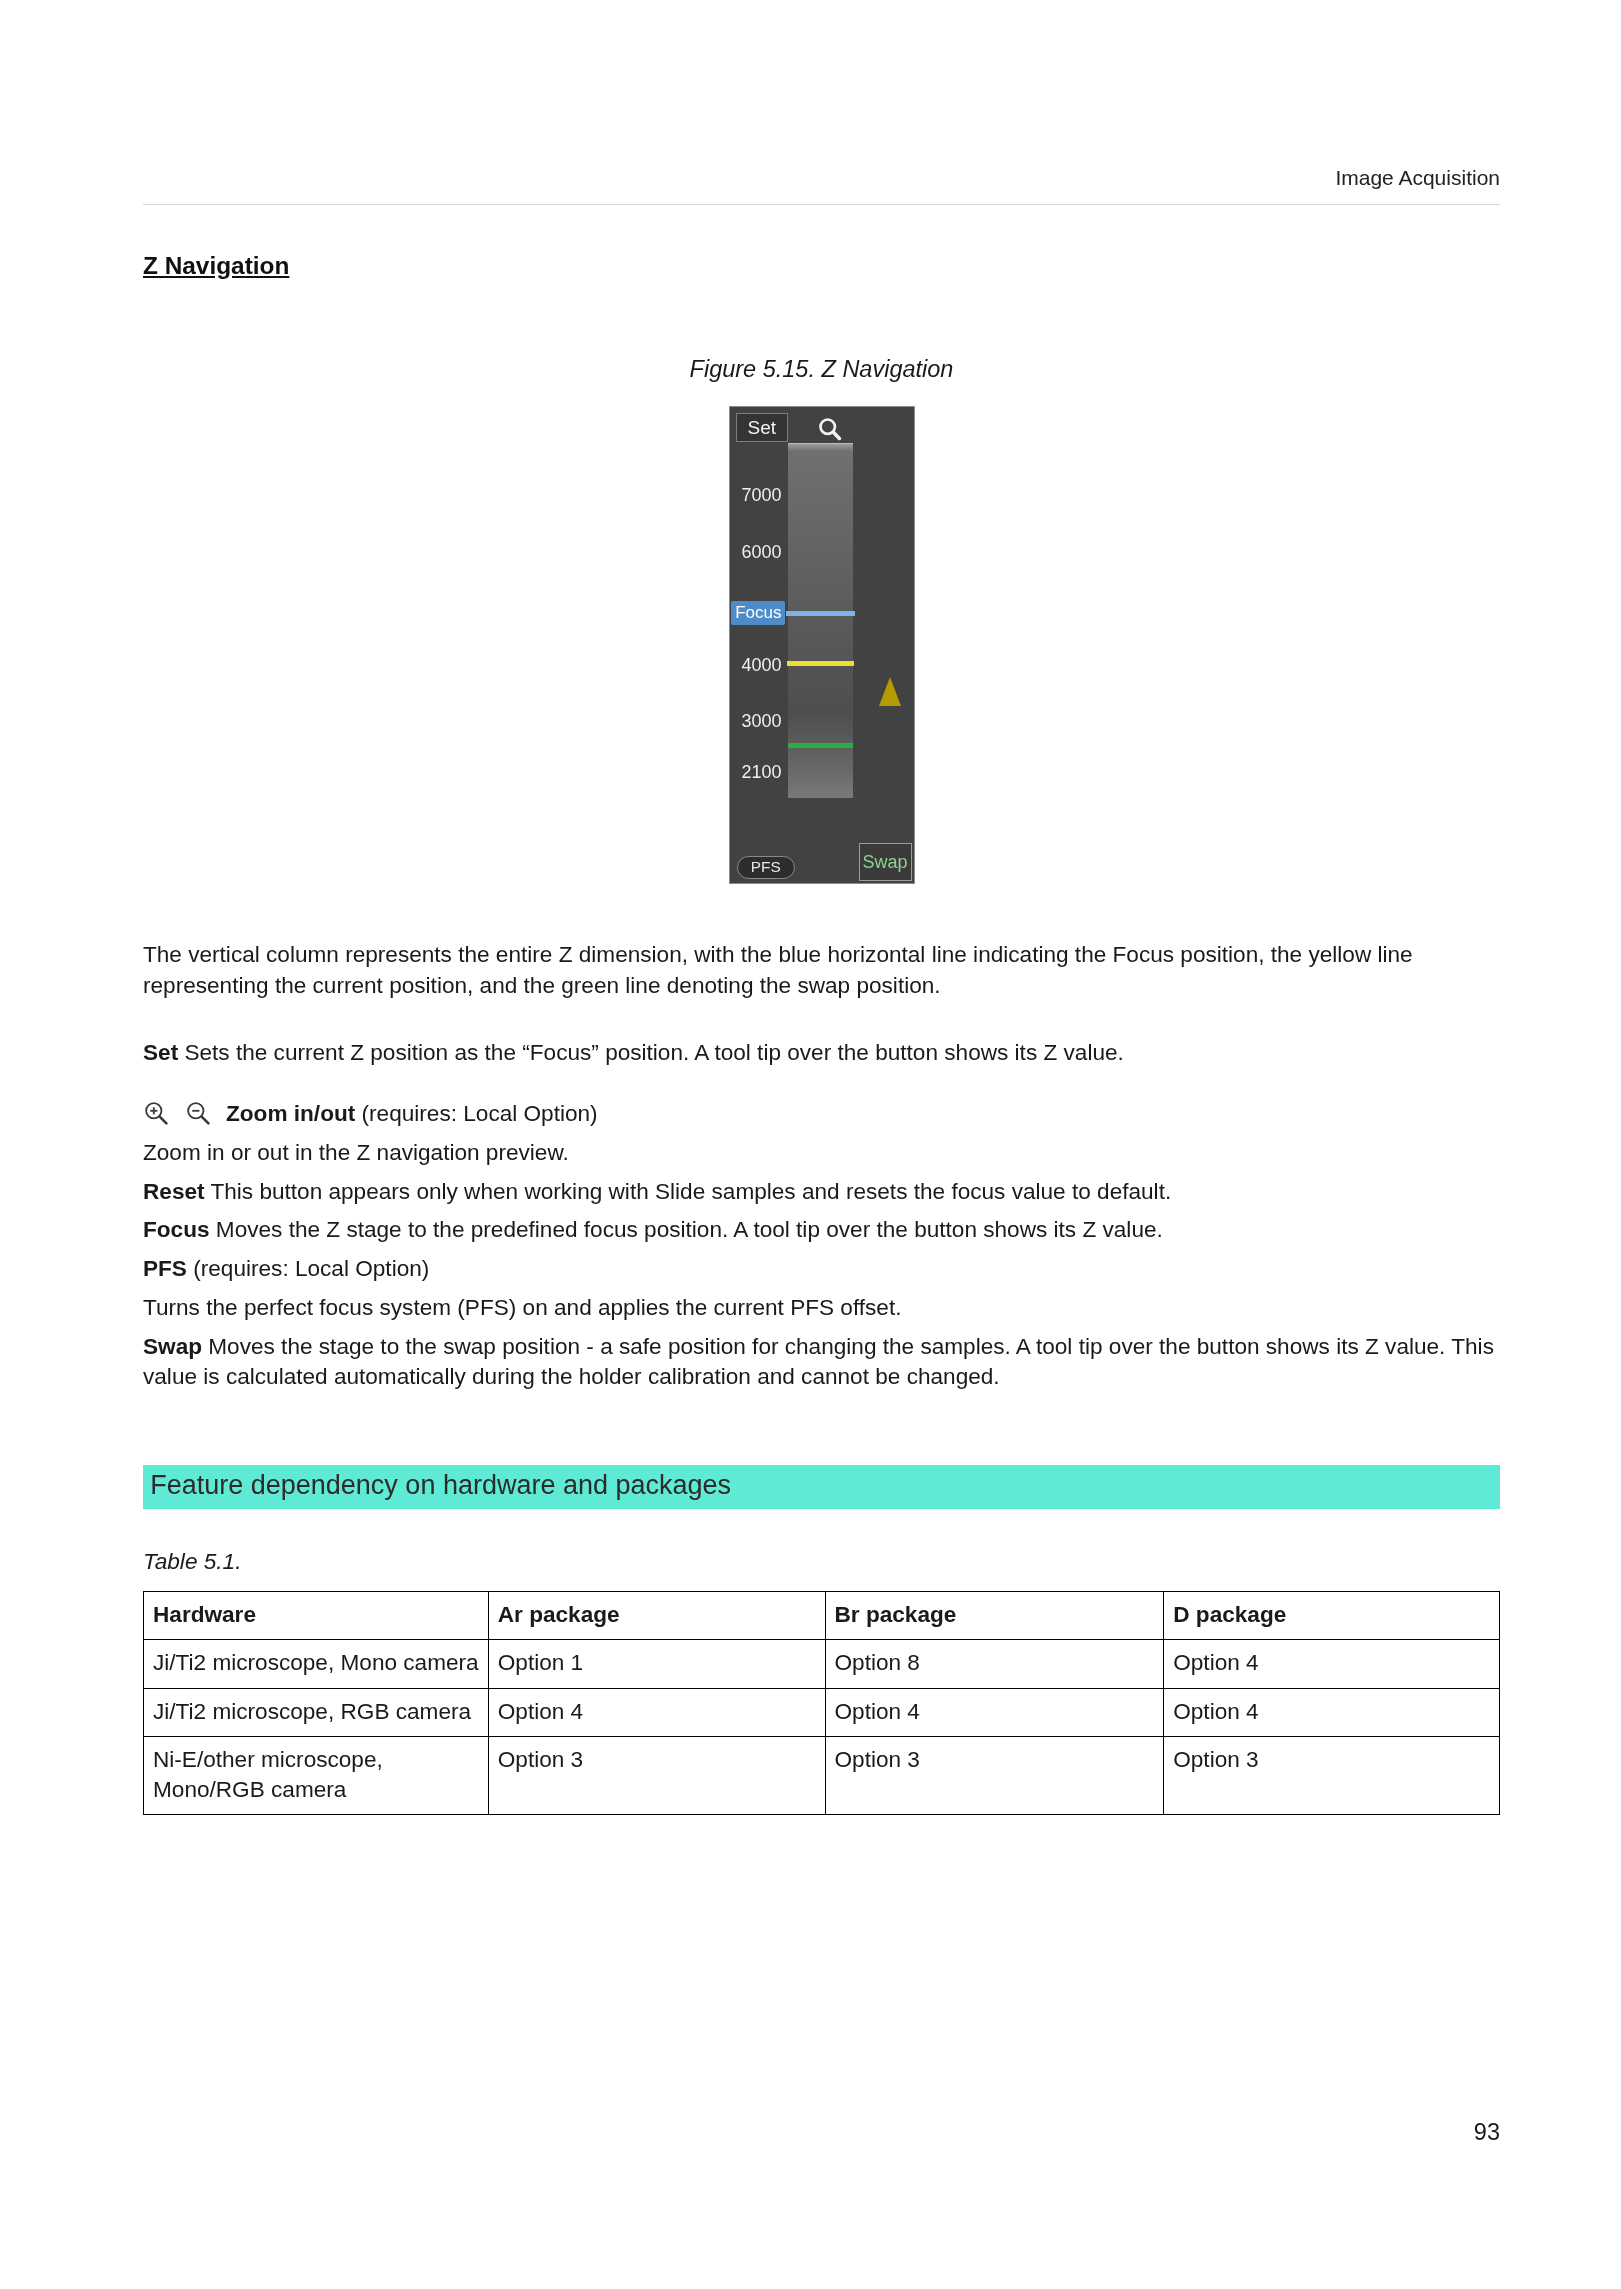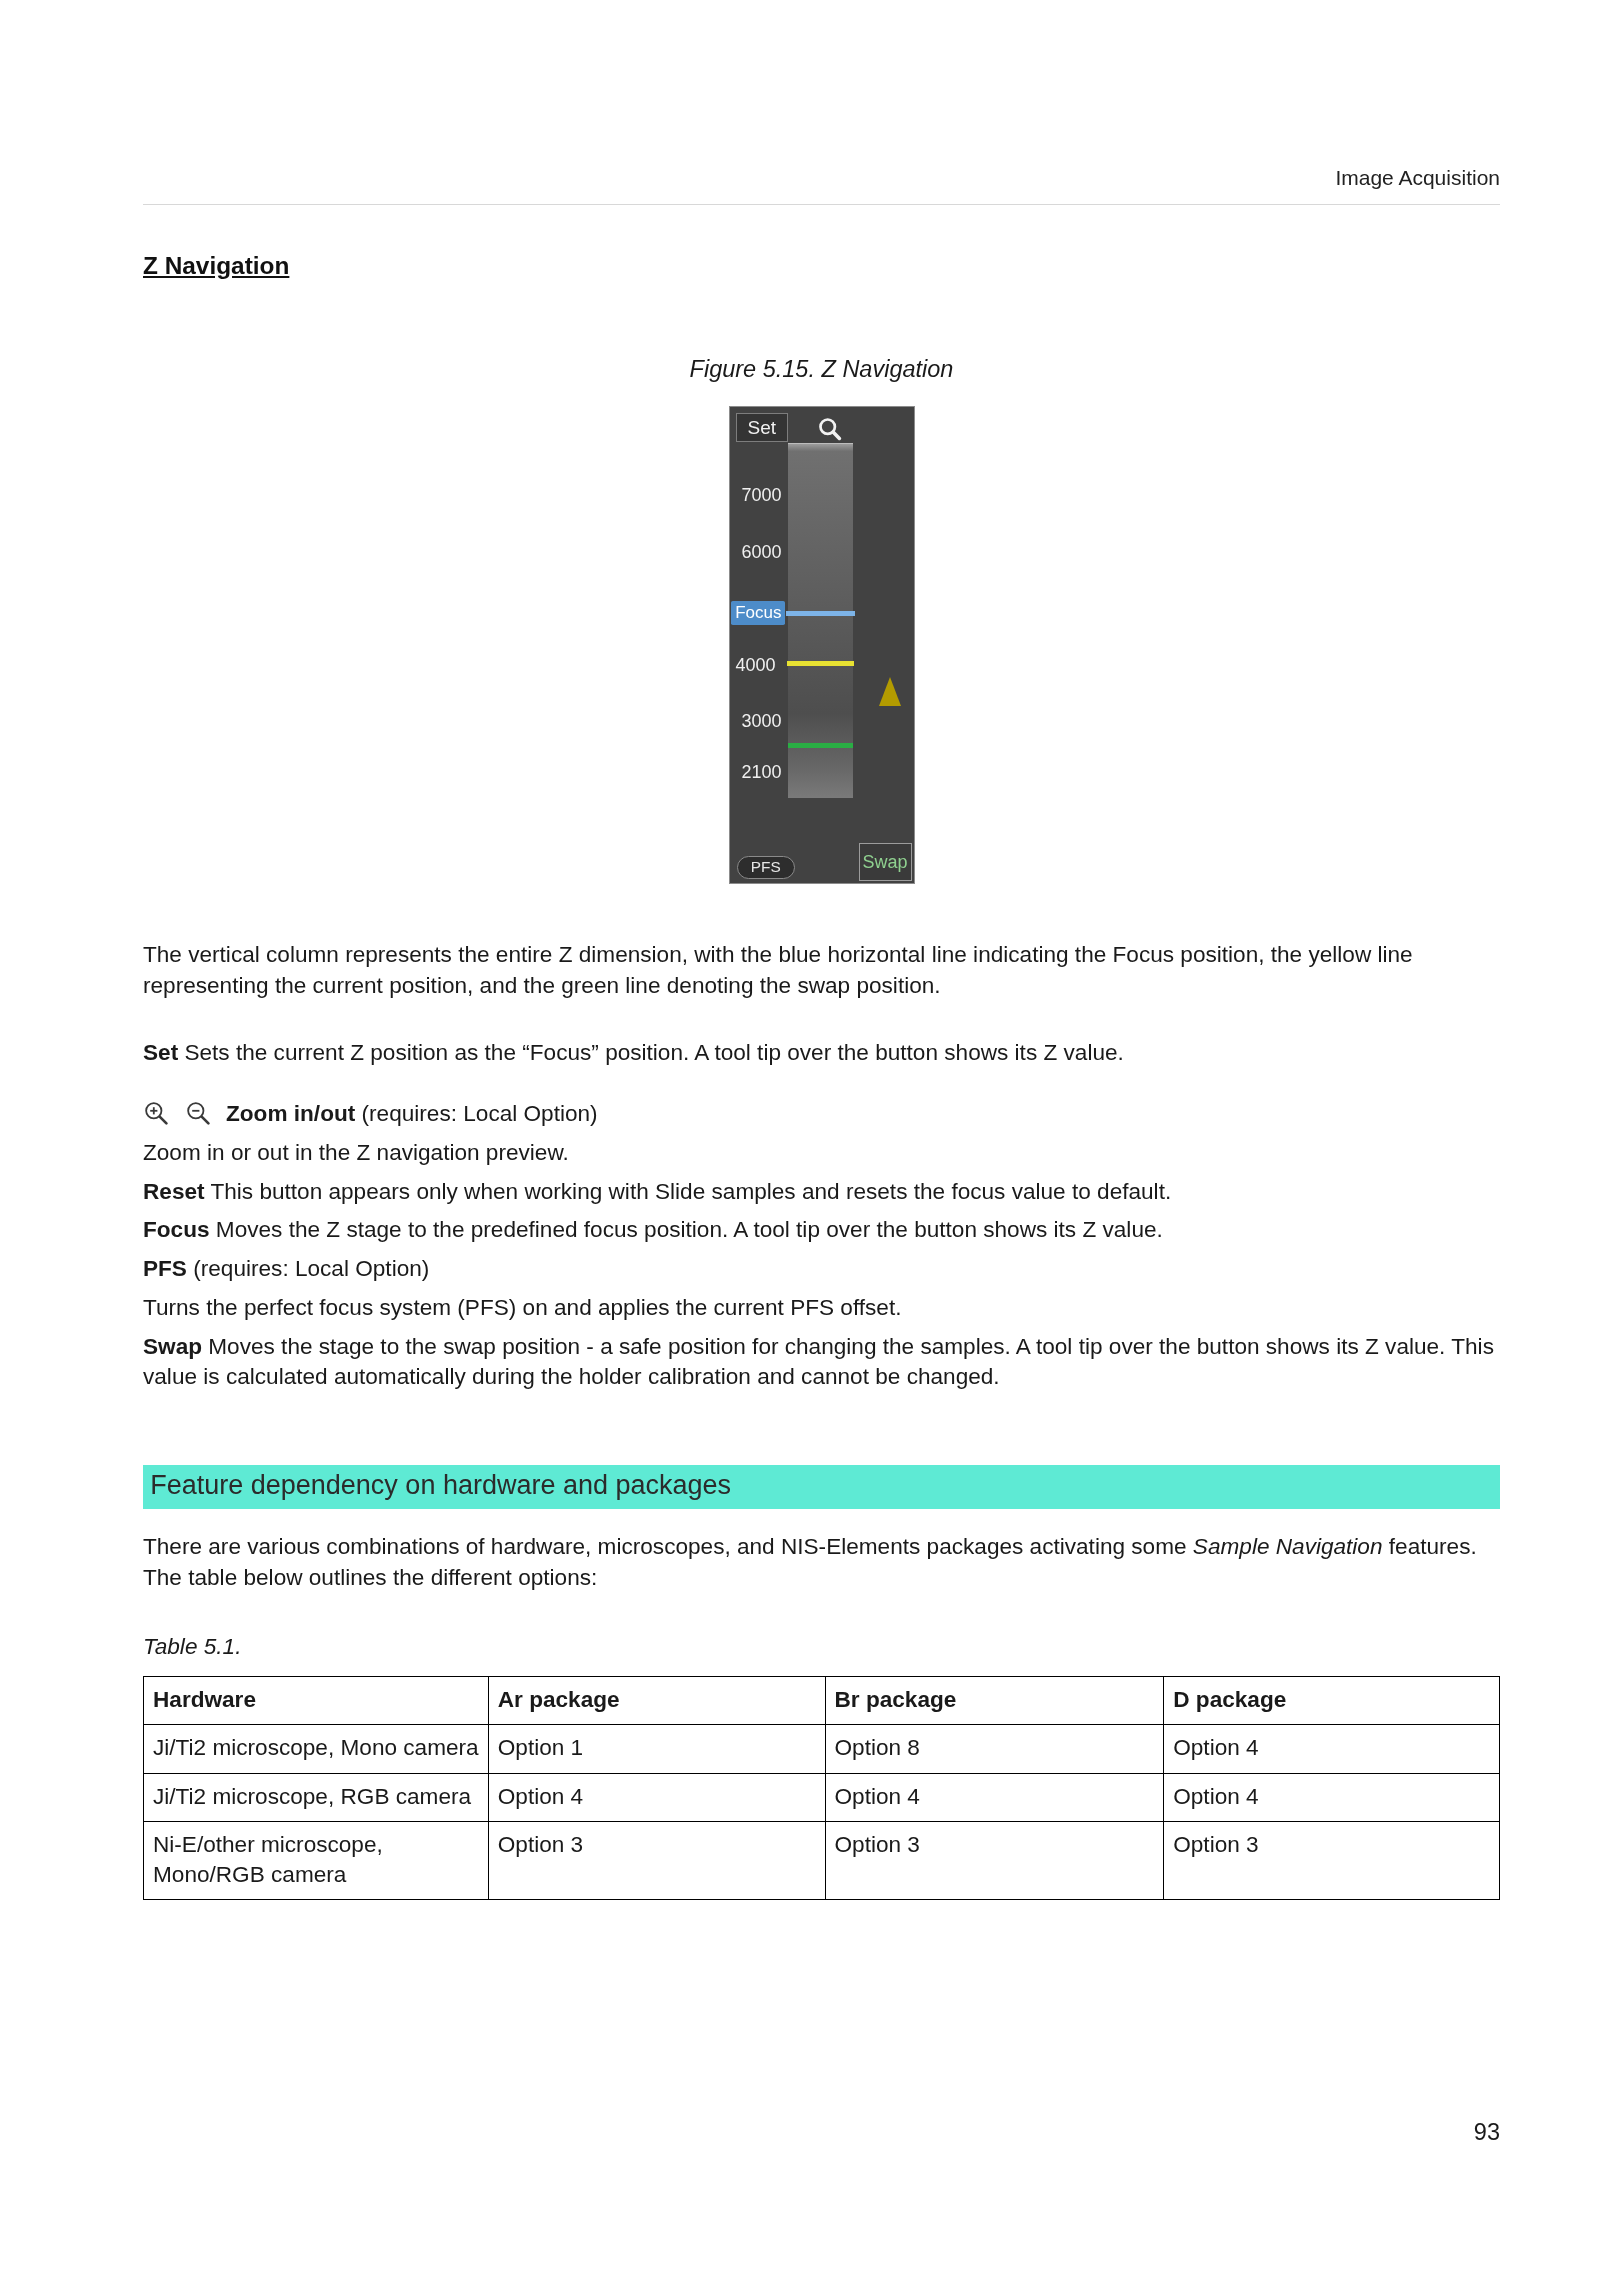--- a/index.html
+++ b/index.html
@@ -69,21 +69,21 @@
   }
   .tick {
     position:absolute; left:0; width:52px;
     text-align:right;
     color:#f0f0f0;
     font-size:18px;
     line-height:20px;
   }
   .tick-7000 { top:78px; }
   .tick-6000 { top:135px; }
-  .tick-4000 { top:248px;text-align:center; }
+  .tick-4000 { top:248px; }
   .tick-3000 { top:304px; }
   .tick-2100 { top:355px; }
   .focus-chip {
     position:absolute; left:1.8px; top:194px;
     width:54px; height:24.4px;
     background:#4d8cc9;
     color:#ffffff;
     font-size:17px;
     display:flex; align-items:center; justify-content:center;
     border-radius:1.8px;
@@ -236,21 +236,20 @@
     <p class="body"><span class="term">Focus</span><span> Moves the Z stage to the predefined focus position. A tool tip over the button shows its Z value.</span></p>
 
     <p class="body"><span class="term">PFS</span><span> (requires: Local Option)</span></p>
 
     <p class="body">Turns the perfect focus system (PFS) on and applies the current PFS offset.</p>
 
     <p class="body"><span class="term">Swap</span><span> Moves the stage to the swap position - a safe position for changing the samples. A tool tip over the button shows its Z value. This value is calculated automatically during the holder calibration and cannot be changed.</span></p>
 
     <h2 class="gray-heading">Feature dependency on hardware and packages</h2>
 
-    <p class="body fd-intro"><span>There are various combinations of hardware, microscopes, and NIS-Elements packages activating some </span><span style="font-style:italic">Sample Navigation</span><span> features. The table below outlines the different options:</span></p>
 
     <div class="table-caption">Table 5.1.</div>
 
     <table class="fd-table">
       <colgroup>
         <col style="width:345px">
           <col style="width:337px">
           <col style="width:339px">
           <col style="width:336px">
       </colgroup>

